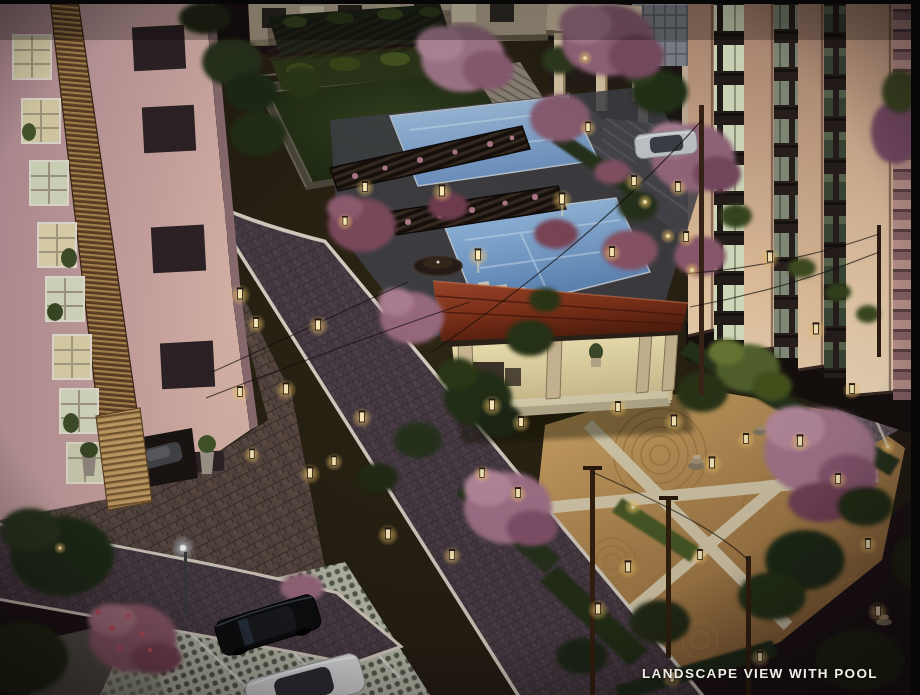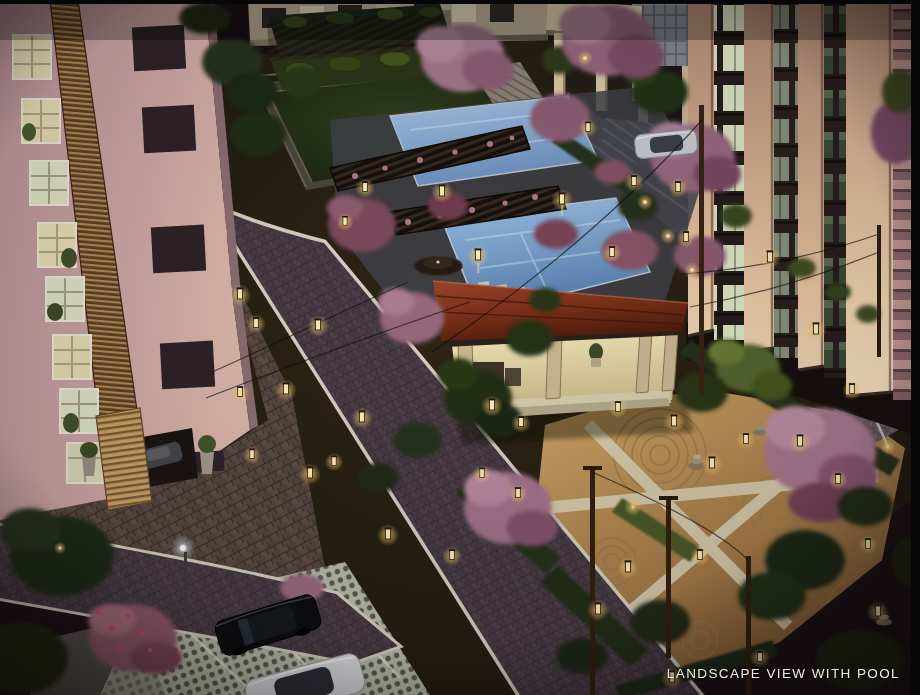--- a/index.html
+++ b/index.html
@@ -1,20 +1,20 @@
 <!DOCTYPE html>
 <html><head>
 <meta charset="utf-8">
 <style>
   html,body{margin:0;padding:0;background:#000;}
   .stage{position:relative;width:920px;height:695px;overflow:hidden;background:#17100f;
          font-family:"Liberation Sans",sans-serif;}
   .stage svg{position:absolute;left:0;top:0;}
-  .caption{position:absolute;right:20px;bottom:14px;color:#f0ede6;font-size:13.5px;
-           letter-spacing:1.4px;font-weight:400;
+  .caption{position:absolute;right:42px;bottom:14px;color:#f0ede6;font-size:13.5px;
+           letter-spacing:1.4px;font-weight:700;
            text-shadow:0 1px 3px rgba(0,0,0,.85);white-space:nowrap;}
 </style>
 </head>
 <body>
 
 <div class="stage">
 <svg width="920" height="695" viewBox="0 0 920 695">
 <defs>
   <radialGradient id="gSoil" cx="45%" cy="45%" r="75%">
     <stop offset="0%" stop-color="#2e2715"></stop>

